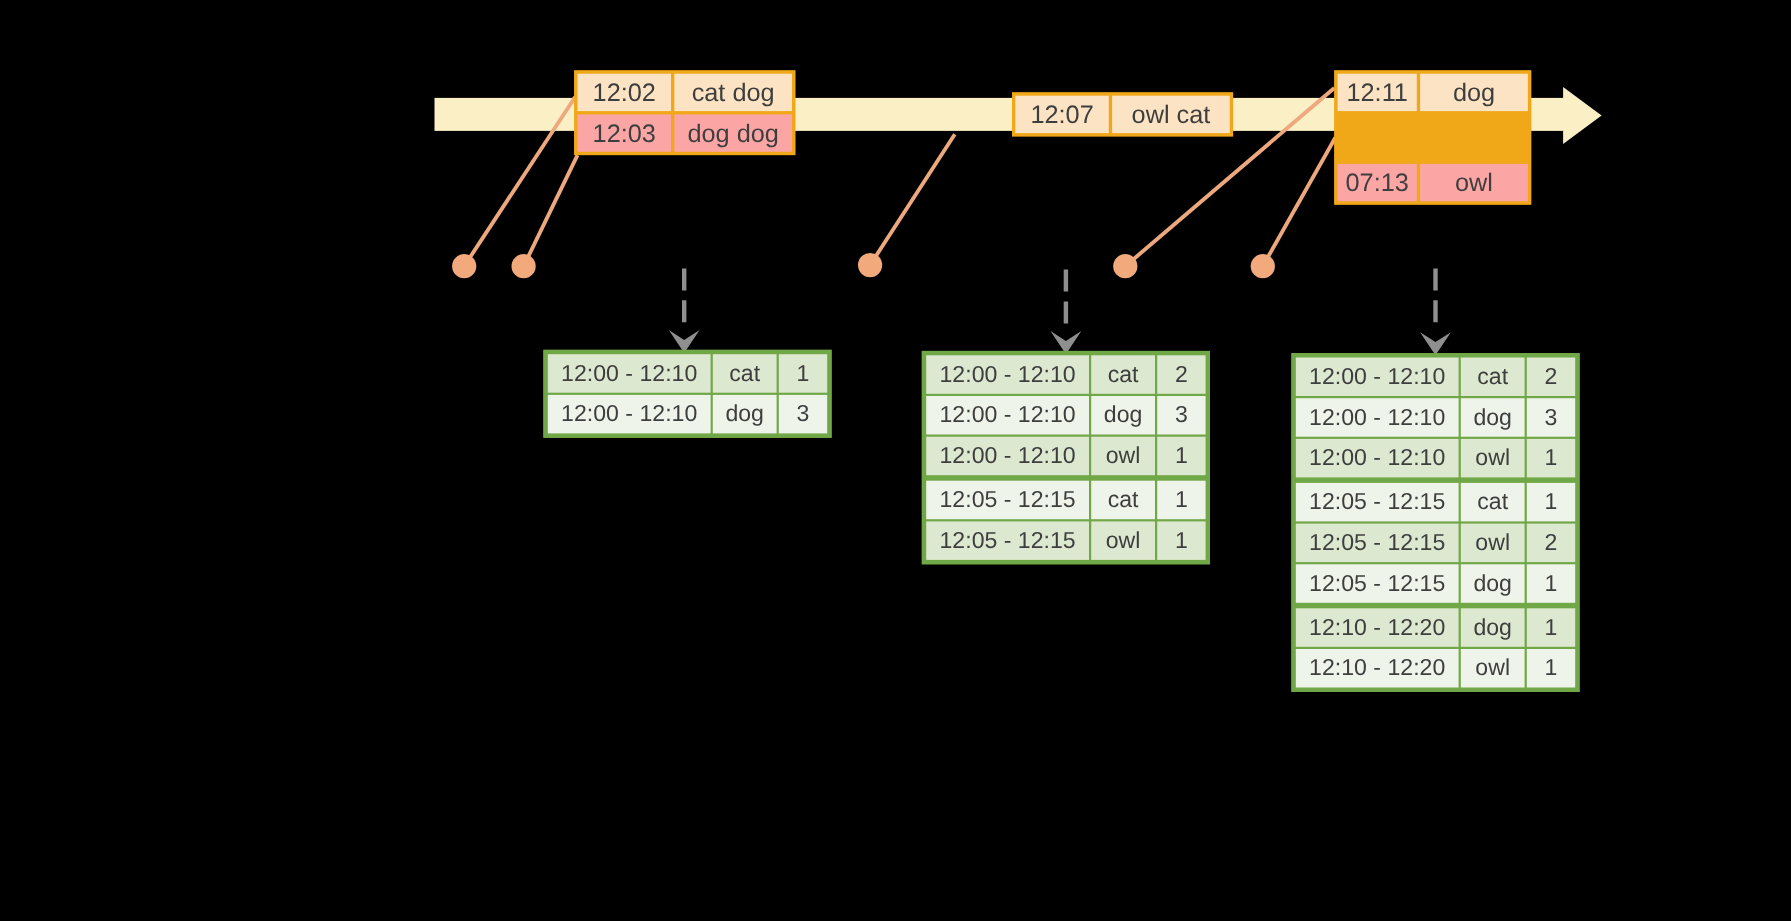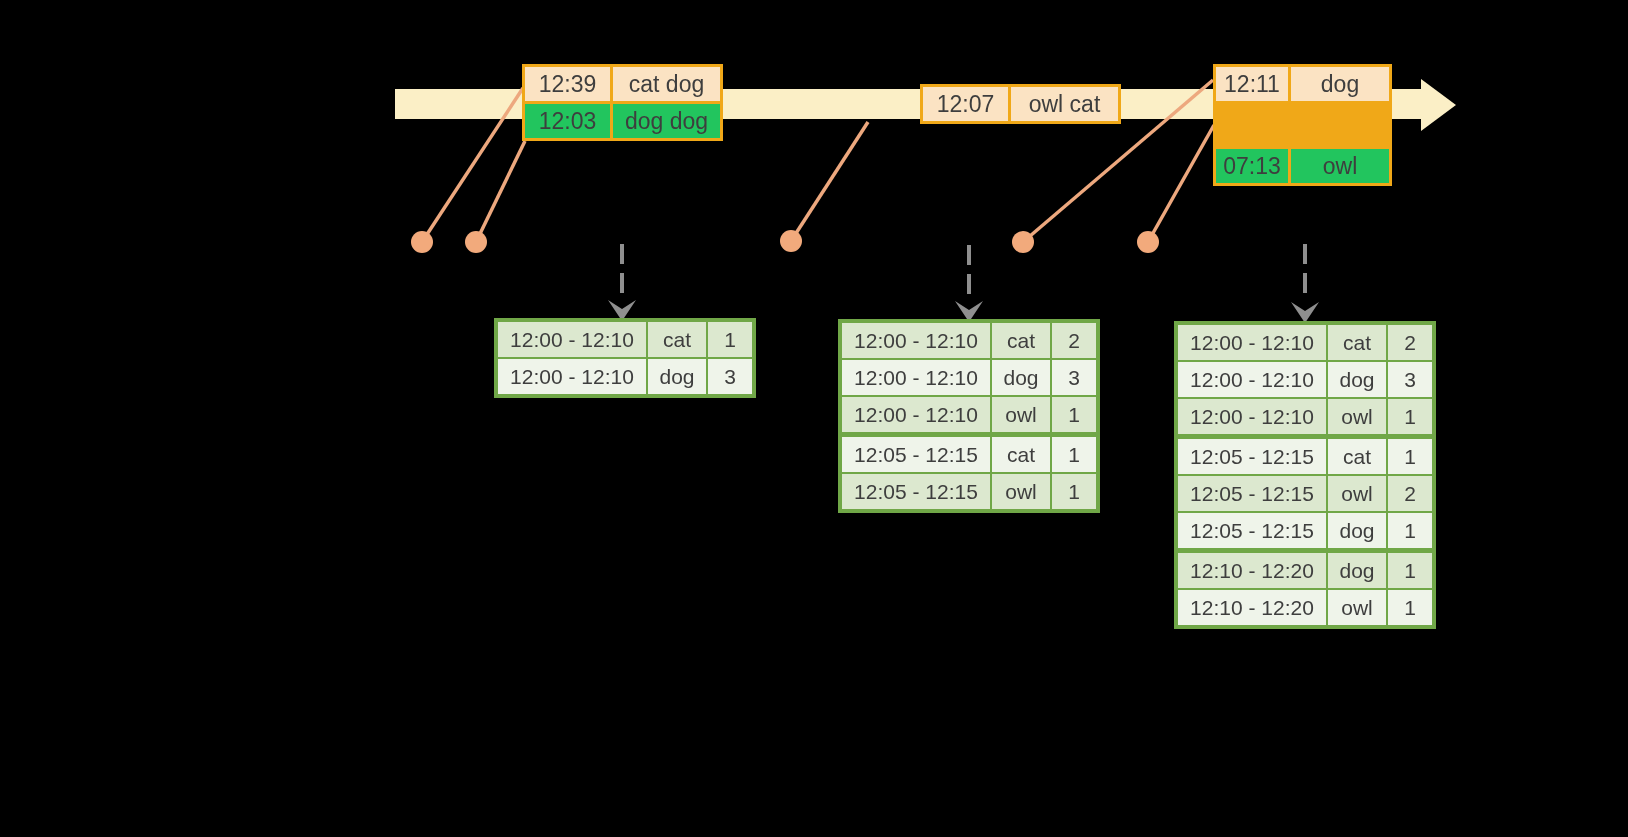--- a/index.html
+++ b/index.html
@@ -9,21 +9,21 @@
 
   
   .etable{position:absolute;z-index:2;border:3px solid #F0A818;background:#F0A818;
           display:flex;flex-direction:column;gap:3px;}
   .erow{display:grid;column-gap:3px;height:34px;}
   .cols-wide{grid-template-columns:85px 107px;}
   .cols-narrow{grid-template-columns:72px 98px;}
   .ecell{display:flex;align-items:center;justify-content:center;
          font-size:23px;color:#3E3E3E;}
   .peach{background:#FBE3C3;}
-  .cream{background:#22c55e;}
+  .cream{background:#fca5a5;}
 
   
   .rtable{position:absolute;z-index:2;border:4px solid #70A747;background:#70A747;
           display:flex;flex-direction:column;gap:2px;}
   .rrow{display:grid;grid-template-columns:148px 58px 44px;column-gap:2px;height:35px;}
   .rrow.gend{margin-bottom:3px;}
   .rcell{display:flex;align-items:center;justify-content:center;
          font-size:21px;color:#3E3E3E;}
   .sage{background:#DCE8CF;}
   .pale{background:#EFF4EA;}
@@ -68,21 +68,21 @@
     </g>
     <g fill="#8F8F8F">
       <path d="M622,321 L608,300 L622,309 L636,300 Z"></path>
       <path d="M969,322 L955,301 L969,310 L983,301 Z"></path>
       <path d="M1305,323 L1291,302 L1305,311 L1319,302 Z"></path>
     </g>
   </svg>
 
   <div id="t1" class="etable">
     <div class="erow cols-wide">
-      <div class="ecell peach">12:39</div>
+      <div class="ecell peach">12:02</div>
       <div class="ecell peach">cat dog</div>
     </div>
     <div class="erow cols-wide">
       <div class="ecell cream">12:03</div>
       <div class="ecell cream">dog dog</div>
     </div>
   </div>
 
   <div id="t2" class="etable">
     <div class="erow cols-wide">

